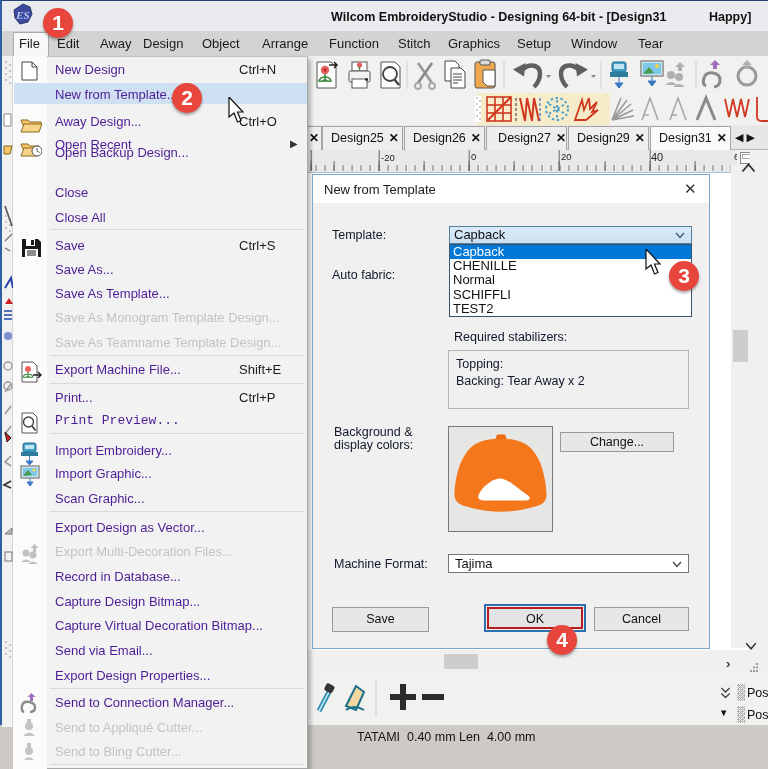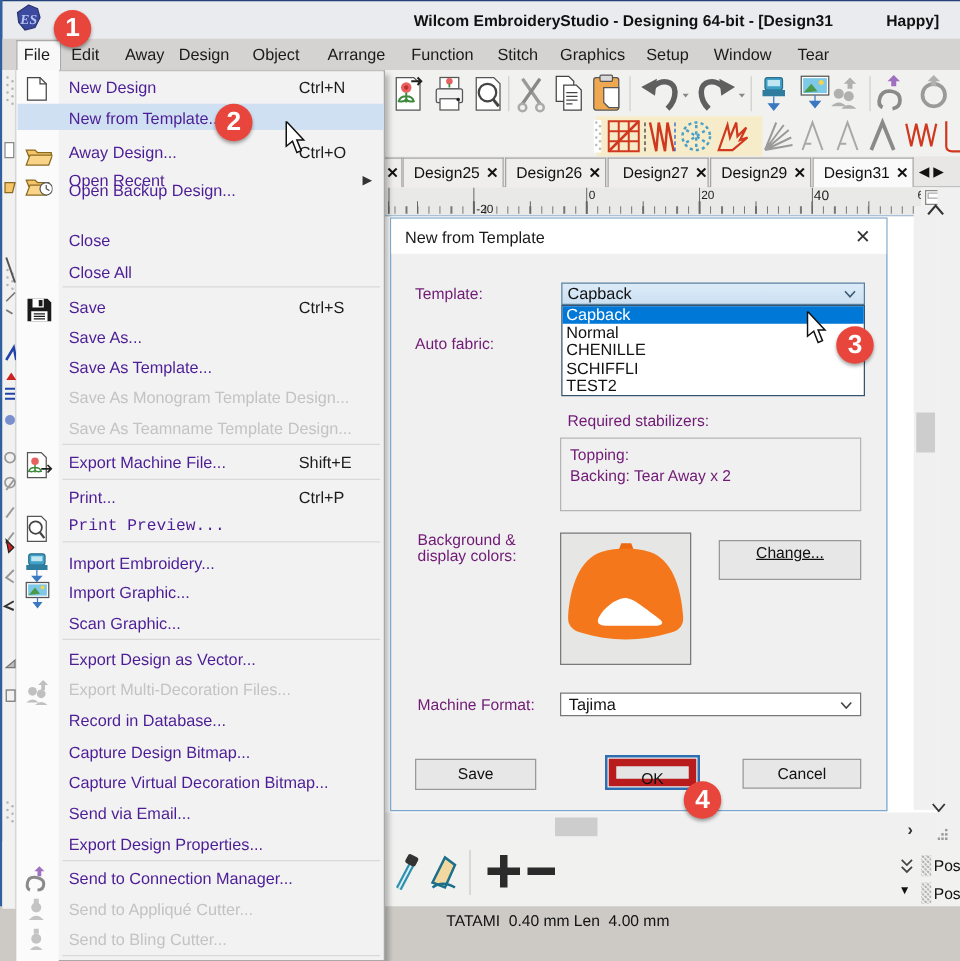--- a/index.html
+++ b/index.html
@@ -41,32 +41,32 @@
 .mi { position:absolute; left:55px; height:24px; font-size:13px; color:#4c1d95; white-space:nowrap; display:flex; align-items:center;}
 .mi.dis { color:#c3c3c3; }
 .sc { position:absolute; left:239px; font-size:13px; color:#1b1b1b; height:24px; display:flex; align-items:center; }
 .msep { position:absolute; left:50px; width:254px; height:1px; background:#d9d9d9; }
 #hl { left:14px; top:83px; width:293px; height:21px; background:#cfe0f3; }
 
 #dlg { left:312px; top:174px; width:398px; height:475px; background:#f0f0f0; border:1px solid #7ba7cc; }
 #dlgtitle { left:313px; top:175px; width:396px; height:28px; background:#fff; }
 #dlgtitletext { left:324px; top:182px; font-size:13px; color:#1a1a1a; }
 #dlgclose { left:684px; top:180px; font-size:15px; color:#333; }
-.dlabel { position:absolute; font-size:12.5px; color:#701a75; }
+.dlabel { position:absolute; font-size:12.5px; color:#0f172a; }
 #combo1 { left:449px; top:226px; width:243px; height:18px; background:linear-gradient(#dcebf8,#cbe0f2); border:1px solid #56809f; font-size:13px; color:#111; line-height:16px; padding-left:4px;}
 #list1 { left:449px; top:244px; width:243px; height:73px; background:#fff; border:1px solid #36546e; }
 .li { height:14.2px; font-size:13px; line-height:14px; padding-left:3px; color:#111; }
 .li.sel { background:#0078d7; color:#fff; }
 #groupbox { left:448px; top:350px; width:241px; height:59px; border:1px solid #b5b5b5; }
 #capbox { left:448px; top:426px; width:105px; height:106px; background:#e6e6e4; border:1px solid #7a7a7a; }
 .btn { position:absolute; background:#e7e7e7; border:1px solid #999; font-size:12.5px; color:#111; text-align:center; }
-#btnchange { left:575px; top:432px; width:114px; height:32px; line-height:18px;text-decoration:underline; }
+#btnchange { left:560px; top:432px; width:114px; height:20px; line-height:18px; }
 #combo2 { left:448px; top:554px; width:241px; height:19px; background:#fff; border:1px solid #777; font-size:13px; color:#111; line-height:17px; padding-left:6px; }
 #btnsave { left:332px; top:607px; width:97px; height:25px; line-height:23px; }
-#btnok { left:487px; top:607px; width:70px; height:22px; line-height:20px; border:6px solid #b91c1c; outline:2px solid #2e6fb2; outline-offset:1px; background:#e4e4e4;}
+#btnok { left:487px; top:607px; width:96px; height:22px; line-height:20px; border:2px solid #b91c1c; outline:2px solid #2e6fb2; outline-offset:1px; background:#e4e4e4;}
 #btncancel { left:594px; top:607px; width:95px; height:24px; line-height:22px; }
 
 .badge { position:absolute; width:30px; height:30px; border-radius:50%; background:#e8463c; color:#fff; font-size:21px; font-weight:bold; text-align:center; line-height:30px; box-shadow:0 2px 3px rgba(0,0,0,0.35); }
 </style>
 </head>
 <body>
 <div class="abs" id="titlebar"></div>
 <div class="abs" id="topborder"></div>
 <div class="abs" id="leftborder"></div>
 <svg class="abs" style="left:12px; top:3px;" width="22" height="23" viewBox="0 0 22 23">
@@ -258,21 +258,21 @@
 <div class="tab" style="left:486px; width:81px;text-align:right;">Design27<span class="x">✕</span></div>
 <div class="tab" style="left:568px; width:81px;">Design29<span class="x">✕</span></div>
 <div class="tab" style="left:650px; width:81px; background:#fafafa;">Design31<span class="x">✕</span></div>
 <div class="abs" style="left:735px; top:131px; font-size:11px; color:#111;">◀ ▶</div>
 
 <div class="abs" id="docarea"></div>
 <div class="abs" id="ruler">
   <div style="position:absolute; left:0; bottom:1px; width:429px; height:6px; background:repeating-linear-gradient(to right, #777 0 1px, transparent 1px 9.02px); background-position:7.6px 0;"></div>
   <div style="position:absolute; left:0; bottom:1px; width:429px; height:10px; background:repeating-linear-gradient(to right, #666 0 1px, transparent 1px 45.1px); background-position:25.6px 0;"></div>
   <div style="position:absolute; left:0; top:0; width:429px; height:21px; background:repeating-linear-gradient(to right, #666 0 1px, transparent 1px 90.2px); background-position:70.7px 0;"></div>
-  <div style="position:absolute; left:73px; top:12px; font-size:9.5px; color:#222;">-20</div>
+  <div style="position:absolute; left:73px; top:2px; font-size:9.5px; color:#222;">-20</div>
   <div style="position:absolute; left:163px; top:1px; font-size:9.5px; color:#222;">0</div>
   <div style="position:absolute; left:253px; top:1px; font-size:9.5px; color:#222;">20</div>
   <div style="position:absolute; left:343px; top:1px; font-size:11px; color:#222;">40</div>
   <div style="position:absolute; left:426px; top:1px; font-size:9.5px; color:#222;">6</div>
 </div>
 <div class="abs" id="rulercorner">
     <div style="position:absolute; left:3px; top:2px; width:24px; height:12px; border:1px solid #888; background:#fff;"></div>
     <div style="position:absolute; left:5px; top:4px; width:12px; height:5px; border:1px solid #aaa;"></div>
   </div>
 <div class="abs" id="vscroll"></div>
@@ -499,22 +499,22 @@
 <div class="abs" id="dlgtitle"></div>
 <div class="abs" id="dlgtitletext">New from Template</div>
 <div class="abs" id="dlgclose">✕</div>
 <div class="dlabel" style="left:332px; top:228px;">Template:</div>
 <div class="dlabel" style="left:332px; top:268px;">Auto fabric:</div>
 <div class="abs" id="combo1">Capback<svg style="position:absolute; right:6px; top:5px;" width="10" height="7" viewBox="0 0 10 7">
       <path d="M1 1 L5 5.5 L9 1" stroke="#3c5a74" stroke-width="1.3" fill="none"></path>
     </svg></div>
 <div class="abs" id="list1">
   <div class="li sel">Capback</div>
+  <div class="li">CHENILLE</div>
   <div class="li">Normal</div>
-  <div class="li">CHENILLE</div>
   <div class="li">SCHIFFLI</div>
   <div class="li">TEST2</div>
 </div>
 <div class="dlabel" style="left:454px; top:330px;">Required stabilizers:</div>
 <div class="abs" id="groupbox"></div>
 <div class="dlabel" style="left:456px; top:357px;">Topping:</div>
 <div class="dlabel" style="left:456px; top:374px;">Backing: Tear Away x 2</div>
 <div class="dlabel" style="left:334px; top:425px;">Background &amp;</div>
 <div class="dlabel" style="left:334px; top:438px;">display colors:</div>
 <div class="abs" id="capbox"></div>

